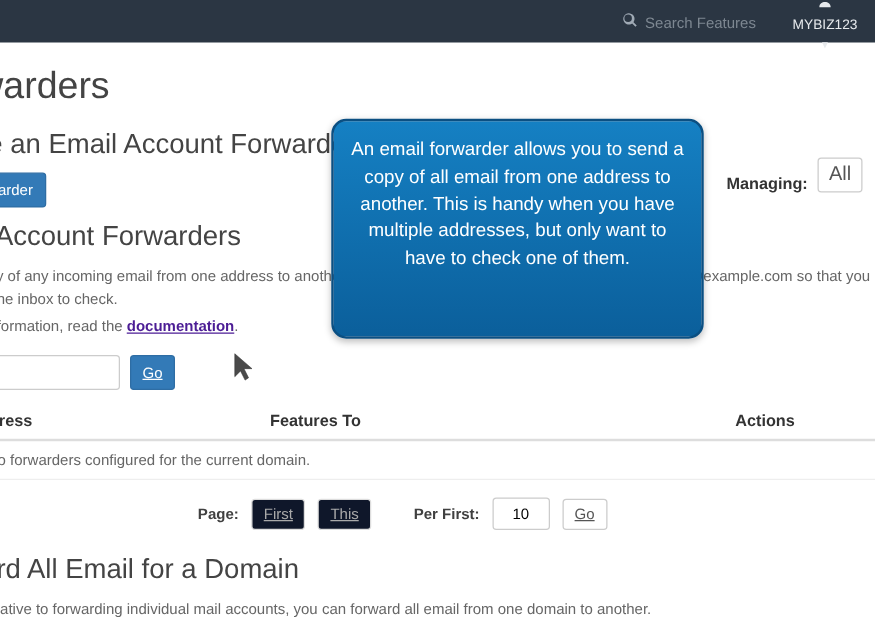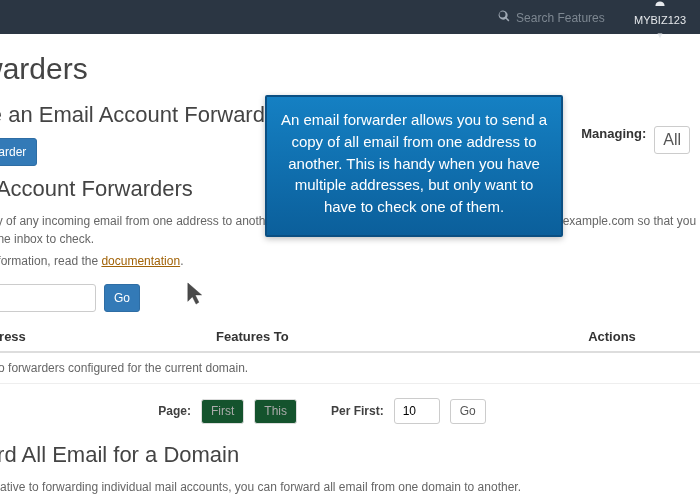--- a/index.html
+++ b/index.html
@@ -52,37 +52,37 @@
     display: inline-block;
     font-size: 12px;
     padding: 6px 10px;
     border-radius: 3px;
     border: 1px solid transparent;
     cursor: pointer;
     line-height: 1.2;
   }
   .btn-primary { background: #337ab7; color: #fff; border-color: #2e6da4; }
   .btn-default { background: #fff; color: #555; border-color: #ccc; }
-  .btn-sm { padding: 4px 9px; font-size: 12px; }
+  .btn-sm { padding: 4px 9px; font-size: 12px; text-decoration: underline; }
   .managing-wrap {
     position: absolute;
     right: 10px;
     top: 126px;
     display: flex;
-    align-items: flex-start;
+    align-items: flex-end;
     gap: 8px;
     font-size: 13px;
   }
   .managing-label { font-weight: 700; color: #333; }
   .select-like {
     border: 1px solid #ccc; border-radius: 3px; padding: 4px 8px;
     background: #fff; min-width: 28px; font-size: 16px;
   }
   .desc { font-size: 12px; color: #666; margin: 4px 4px 2px 4px; line-height: 1.5; }
-  a.doc-link { color: #a16207; text-decoration: underline; }
+  a.doc-link { color: #4c1d95; text-decoration: underline; font-weight: bold; }
 
   .search-row { display: flex; gap: 8px; margin: 14px 0 10px 4px; }
   .text-input {
     border: 1px solid #ccc; border-radius: 3px; padding: 5px 7px;
     font-size: 13px; width: 160px; height: 28px;
   }
 
   .tbl-head {
     display: flex;
     border-bottom: 2px solid #ddd;
@@ -95,36 +95,36 @@
   .tbl-body { padding: 8px 4px; font-size: 12px; color: #666; border-bottom: 1px solid #eee; }
 
   .pager {
     display: flex; align-items: center; gap: 10px;
     justify-content: center; padding: 14px 0 8px 0;
     font-size: 12px; color: #555;
   }
   .pager strong { font-weight: 700; color: #404040; }
   .page-num {
     border: 1px solid #ccc; border-radius: 3px; padding: 5px 8px;
-    width: 46px; font-size: 12px;
-  }
-  .btn-disabled { color: #aaa; background: #14532d; border-color: #ddd; cursor: default; }
+    width: 46px; text-align: center; font-size: 12px;
+  }
+  .btn-disabled { color: #aaa; background: #0f172a; border-color: #ddd; cursor: default; }
 
   .callout {
     position: absolute;
     left: 265px; top: 95px;
-    width: 298px; height: 142px;
+    width: 298px; height: 176px;
     background: linear-gradient(#1580c3, #0b5f9b);
     border: 2px solid #0b4f82;
     color: #fff;
     padding: 12px 12px;
     font-size: 15px;
     line-height: 1.45;
     text-align: center;
-    border-radius: 2px;
+    border-radius: 12px;
     box-shadow: 0 2px 6px rgba(0,0,0,0.25);
   }
 
   .cursor {
     position: absolute;
     left: 186px; top: 280px;
     width: 22px; height: 28px;
     pointer-events: none;
   }
 </style>

